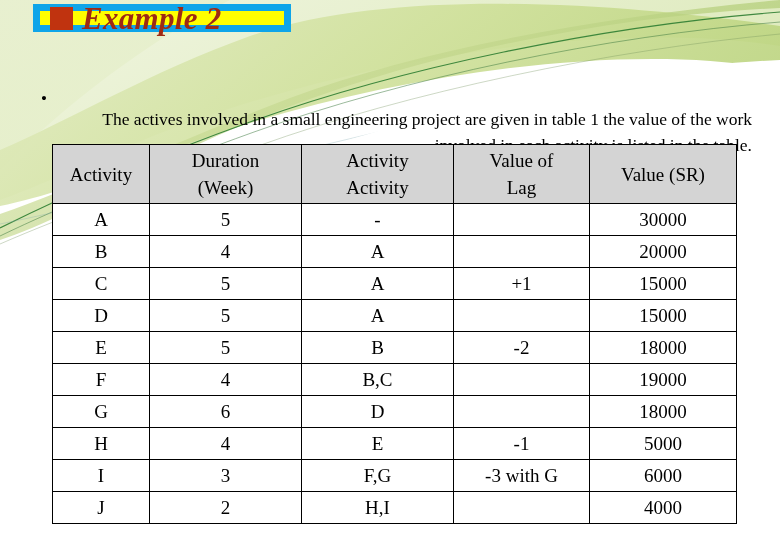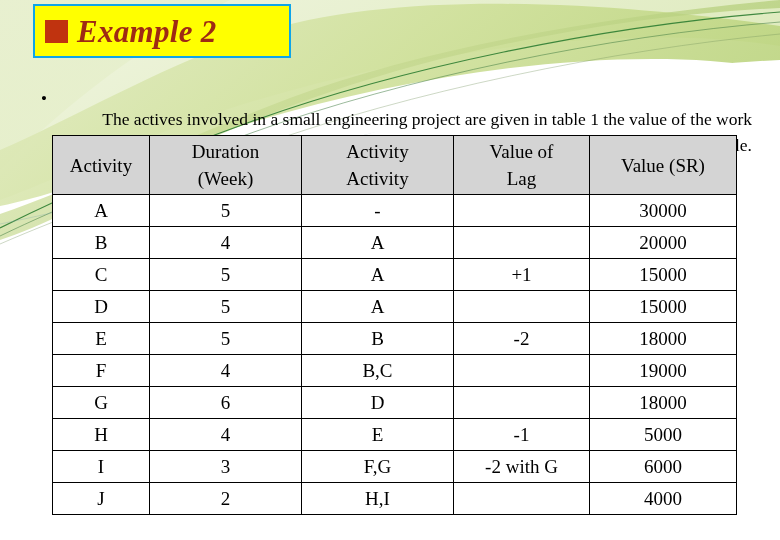--- a/index.html
+++ b/index.html
@@ -24,23 +24,23 @@
     z-index: 0;
     pointer-events: none;
   }
 
   
   #title-box {
     position: absolute;
     left: 33px;
     top: 4px;
     width: 258px;
-    height: 54px;
+    height: 28px;
     background: #ffff00;
-    border: 2px solid #0ea5e9;
+    border: 7px solid #0ea5e9;
     box-sizing: border-box;
     z-index: 3;
     display: flex;
     align-items: center;
   }
   #title-bullet {
     width: 23px;
     height: 23px;
     background: #c0330f;
     margin-left: 10px;
@@ -84,21 +84,21 @@
     color: #000000;
     font-family: "Liberation Serif", "DejaVu Serif", serif;
     text-align: right;
     margin-top: 20px;
   }
 
   
   #data-table-wrap {
     position: absolute;
     left: 52px;
-    top: 135px;
+    top: 144px;
     width: 684px;
     z-index: 3;
   }
   table.data-table {
     border-collapse: collapse;
     width: 684px;
     table-layout: fixed;
     font-family: "Liberation Serif", "DejaVu Serif", serif;
     background: #ffffff;
   }
@@ -273,21 +273,21 @@
         <td>H</td>
         <td>4</td>
         <td>E</td>
         <td>-1</td>
         <td>5000</td>
       </tr>
       <tr>
         <td>I</td>
         <td>3</td>
         <td>F,G</td>
-        <td>-2 with G</td>
+        <td>-3 with G</td>
         <td>6000</td>
       </tr>
       <tr>
         <td>J</td>
         <td>2</td>
         <td>H,I</td>
         <td></td>
         <td>4000</td>
       </tr>
     </tbody>

